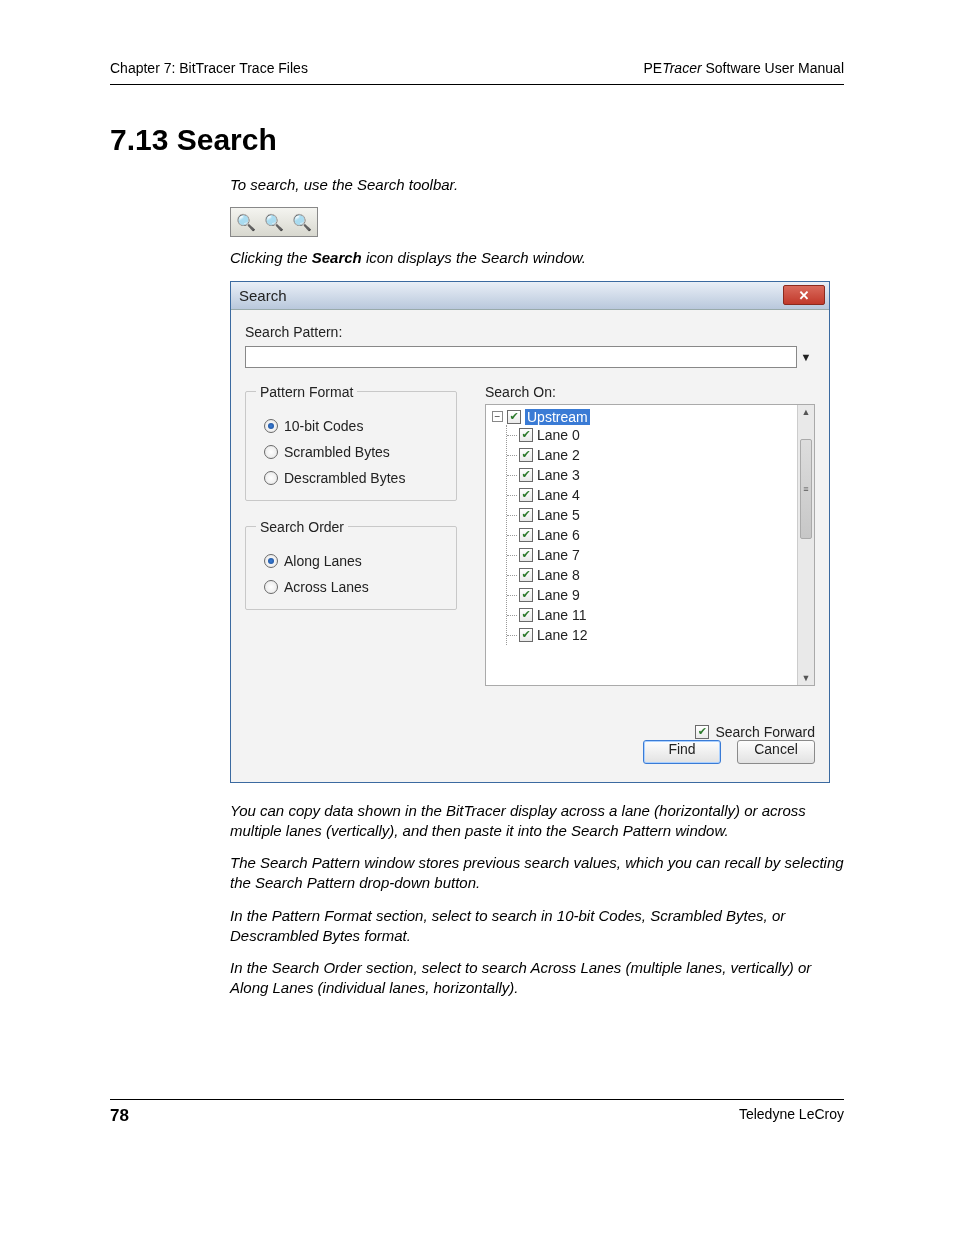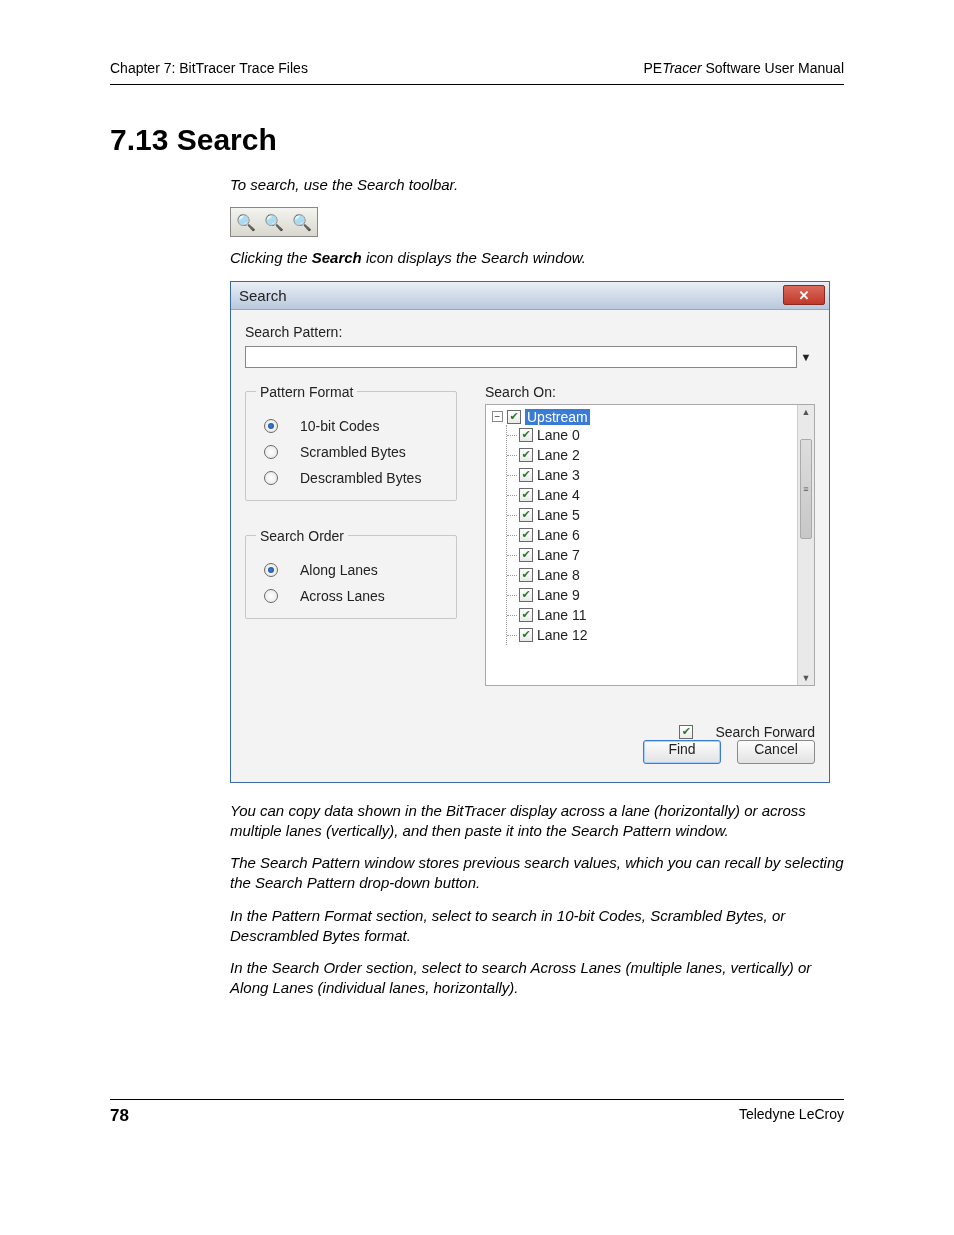--- a/index.html
+++ b/index.html
@@ -99,29 +99,29 @@
     font-size: 11px;
     color:#222;
   }
   .dialog-columns { display:flex; gap: 28px; }
   .col-left { width: 212px; }
   .col-right { flex:1; }
   fieldset.fs {
     border: 1px solid #c8c8c8;
     border-radius: 2px;
     padding: 12px 20px 14px 10px;
-    margin: 0 0 27px 0;
+    margin: 0 0 18px 0;
   }
   fieldset.fs legend {
     padding: 0 4px;
     font-size: 14px;
     color: #222;
   }
   .radio-row, .check-row {
-    display:flex; align-items:center; gap:22px;
+    display:flex; align-items:center; gap:6px;
     margin: 10px 0 0 8px;
     font-size: 14px;
     text-align: center;
   }
   .radio-row:first-of-type { margin-top: 6px; }
   .radio-dot {
     width: 14px; height: 14px;
     border: 1px solid #6a6a6a;
     border-radius: 50%;
     background: radial-gradient(#fff, #e4e4e4);

